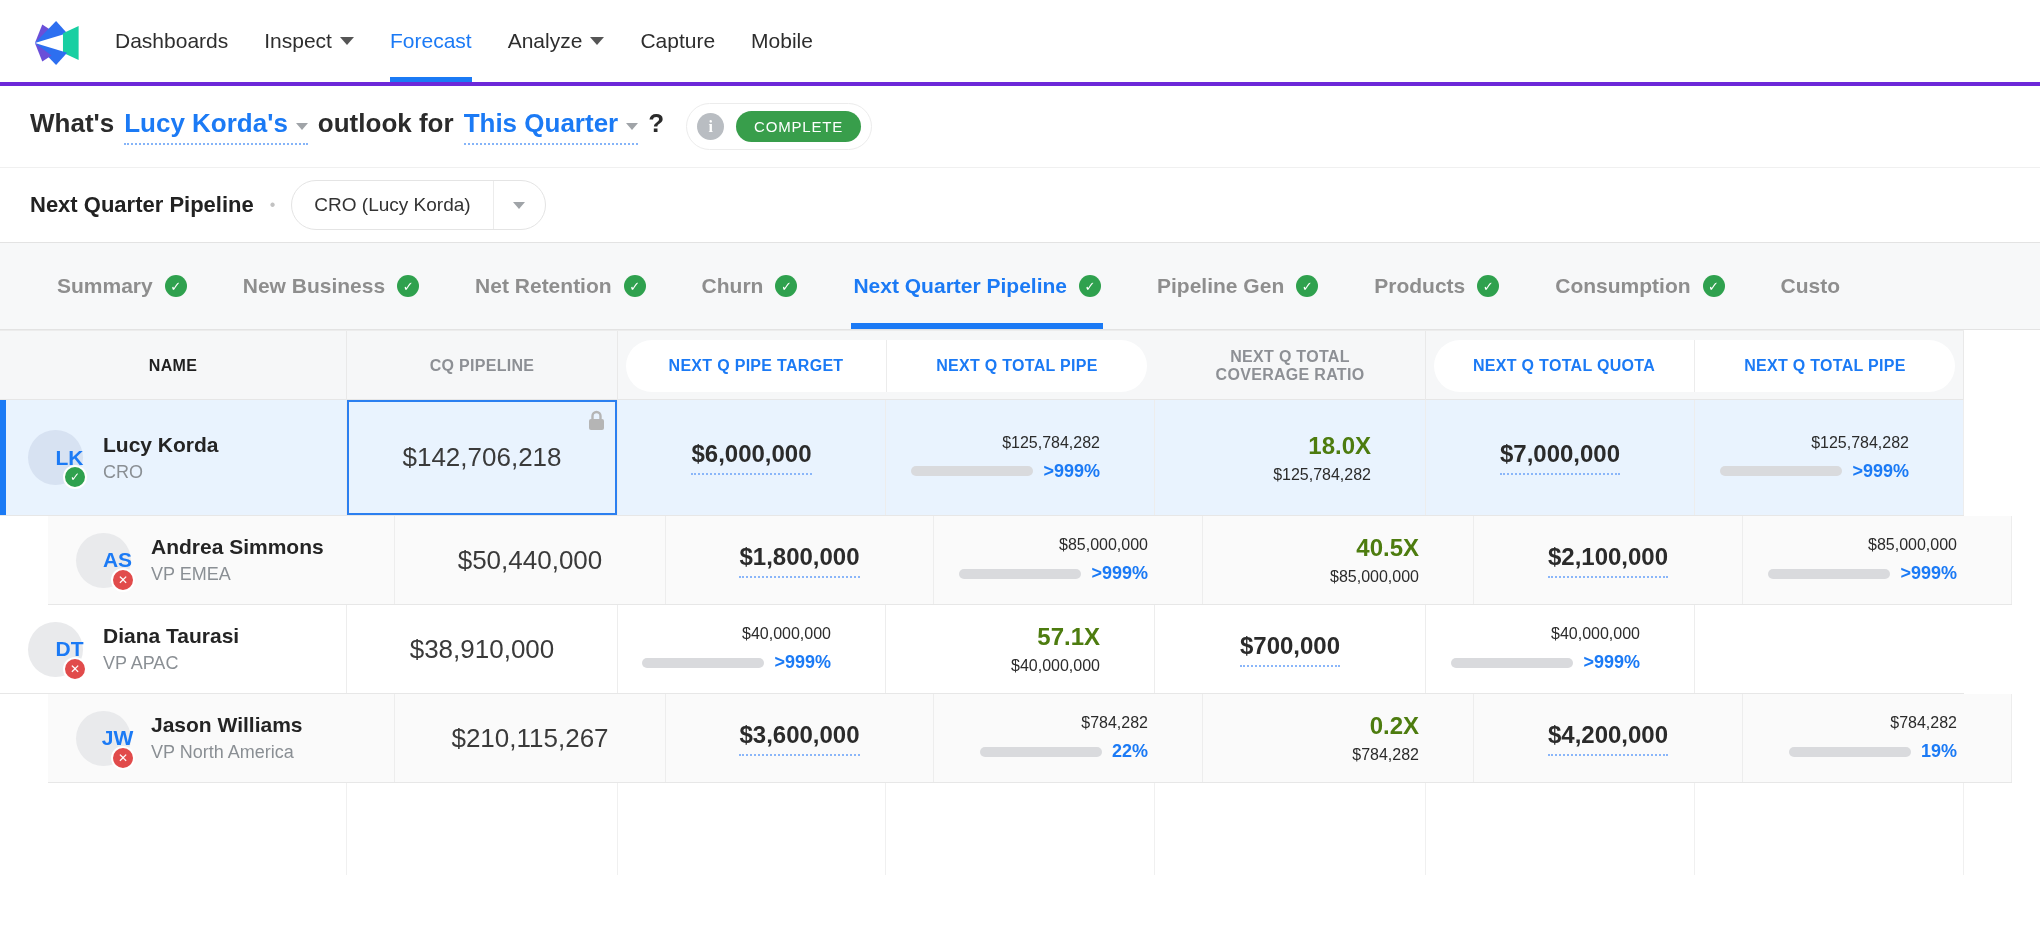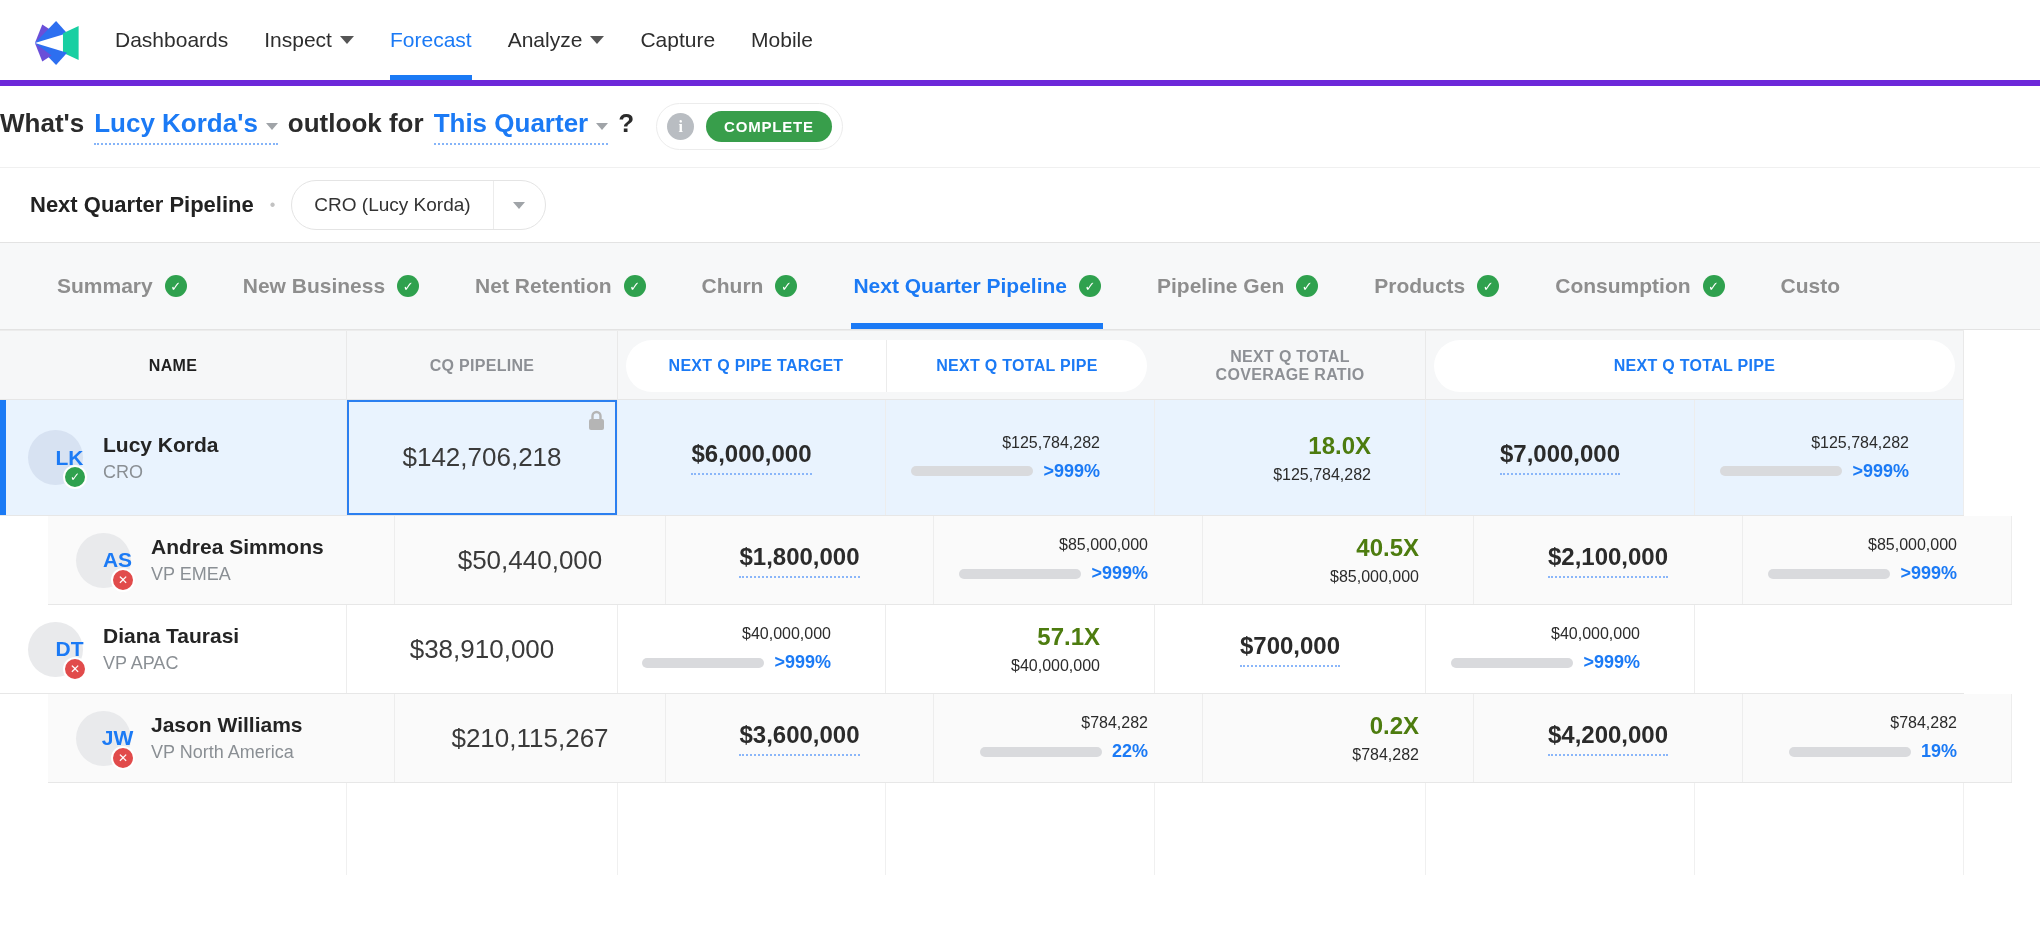--- a/index.html
+++ b/index.html
@@ -1,36 +1,36 @@
 <!DOCTYPE html>
 <html><head>
 <meta charset="utf-8">
 <style>
   html,body{margin:0;padding:0;width:2040px;height:941px;overflow:hidden;background:#fff;
     font-family:"Liberation Sans","DejaVu Sans",sans-serif;color:#2b2b2b;}
   *{box-sizing:border-box;}
 
   
-  .nav{height:86px;border-bottom:6px solid #6d28d9;display:flex;align-items:stretch;position:relative;}
+  .nav{height:86px;border-bottom:4px solid #6d28d9;display:flex;align-items:stretch;position:relative;}
   .logo{position:absolute;left:32px;top:20px;width:50px;height:46px;cursor:pointer;}
   .nav-items{display:flex;align-items:stretch;margin-left:115px;gap:36px;}
   .nav-item{display:flex;align-items:center;gap:8px;font-size:21px;color:#2e2e2e;position:relative;cursor:pointer;}
   .nav-item.active{color:#1b7af5;}
   .nav-item.active::after{content:"";position:absolute;left:0;right:0;bottom:0;height:5px;background:#1b7af5;}
   .caret{width:0;height:0;border-left:7px solid transparent;border-right:7px solid transparent;border-top:8px solid #555;display:inline-block;}
   .caret.gray{border-top-color:#a0a4a8;border-left-width:6px;border-right-width:6px;border-top-width:7px;}
 
   
-  .qrow{height:82px;display:flex;align-items:center;gap:12px;border-bottom:1px solid #f0f0f0;}
+  .qrow{height:82px;display:flex;align-items:center;padding-left:30px;gap:12px;border-bottom:1px solid #f0f0f0;}
   .qtext{font-size:26px;font-weight:bold;display:flex;align-items:baseline;gap:10px;}
   .qlink{color:#1b7af5;border-bottom:2px dotted #85b4f8;padding-bottom:4px;cursor:pointer;display:inline-flex;align-items:baseline;gap:8px;}
   .qlink .caret{position:relative;top:-2px;}
   .status-wrap{display:flex;align-items:center;gap:12px;border:1px solid #ececec;border-radius:26px;padding:7px 10px;margin-left:10px;background:#fff;}
   .info-ic{width:27px;height:27px;border-radius:50%;background:#b9bdc2;color:#fff;font-size:16px;font-weight:bold;display:flex;align-items:center;justify-content:center;font-family:"Liberation Serif",serif;cursor:pointer;}
-  .badge-complete{background:#389e4b;color:#fff;font-size:15px;font-weight:bold;letter-spacing:.8px;border-radius:16px;padding:7px 18px;}
+  .badge-complete{background:#389e4b;color:#fff;font-size:15px;font-weight:normal;letter-spacing:.8px;border-radius:16px;padding:7px 18px;}
 
   
   .selrow{height:74px;display:flex;align-items:center;padding-left:30px;gap:16px;}
   .sel-title{font-size:22px;font-weight:bold;color:#222;}
   .sel-dot{color:#c2c2c2;font-size:16px;}
   .sel-dd{display:flex;align-items:center;border:1px solid #e4e4e4;border-radius:26px;height:50px;overflow:hidden;cursor:pointer;background:#fff;}
   .sel-dd .val{font-size:19px;color:#333;padding:0 22px;}
   .sel-dd .dd-caret{border-left:1px solid #ececec;height:100%;display:flex;align-items:center;justify-content:center;width:52px;}
 
   
@@ -209,20 +209,21 @@
     <div class="h-gray h-cq">CQ PIPELINE</div>
     <div class="pillgroup">
       <div class="pill">
         <div class="half">NEXT Q PIPE TARGET</div>
         <div class="half">NEXT Q TOTAL PIPE</div>
       </div>
     </div>
     <div class="h-gray h-cov">NEXT Q TOTAL COVERAGE RATIO</div>
     <div class="pillgroup h-last">
       <div class="pill">
+        <div class="half">NEXT Q TOTAL QUOTA</div>
         <div class="half">NEXT Q TOTAL PIPE</div>
       </div>
     </div>
   </div>
 
   <div class="grid trow sel r-tall">
     <div class="cell-name">
       <div class="av">
         <span class="ini">LK</span>
         <span class="bdg ok">✓</span>

